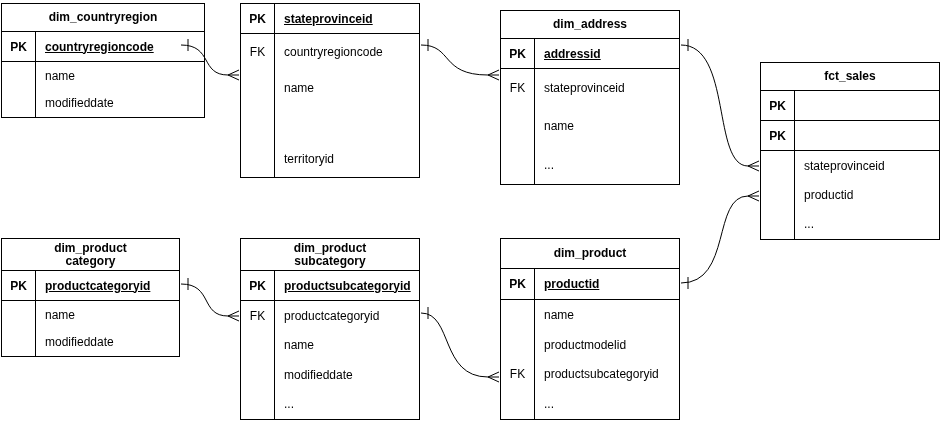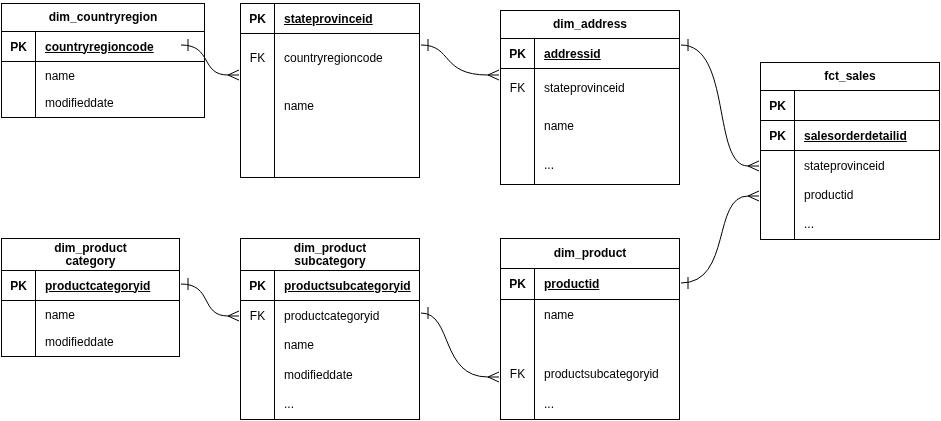--- a/index.html
+++ b/index.html
@@ -69,20 +69,24 @@
       <div class="key">FK</div>
       <div class="field">countryregioncode</div>
     </div>
     <div class="row">
       <div class="key"></div>
       <div class="field">name</div>
     </div>
     <div class="row">
       <div class="key"></div>
     </div>
+    <div class="row">
+      <div class="key"></div>
+      <div class="field">territoryid</div>
+    </div>
   </div>
 
   <div class="table" style="left:500px;top:10px;width:180px;height:175px;">
     <div class="title" style="height:27px;">dim_address</div>
     <div class="row fixed pk" style="height:29px;">
       <div class="key">PK</div>
       <div class="field">addressid</div>
     </div>
     <div class="row">
       <div class="key">FK</div>
@@ -98,21 +102,20 @@
     </div>
   </div>
 
   <div class="table" style="left:760px;top:62px;width:180px;height:178px;">
     <div class="title" style="height:27px;text-align:right;">fct_sales</div>
     <div class="row fixed pk" style="height:29px;">
       <div class="key">PK</div>
     </div>
     <div class="row fixed pk" style="height:29px;">
       <div class="key">PK</div>
-      <div class="field">salesorderdetailid</div>
     </div>
     <div class="row">
       <div class="key"></div>
       <div class="field">stateprovinceid</div>
     </div>
     <div class="row">
       <div class="key"></div>
       <div class="field">productid</div>
     </div>
     <div class="row">
@@ -168,20 +171,21 @@
     <div class="row fixed pk" style="height:30px;">
       <div class="key">PK</div>
       <div class="field">productid</div>
     </div>
     <div class="row">
       <div class="key"></div>
       <div class="field">name</div>
     </div>
     <div class="row">
       <div class="key"></div>
+      <div class="field">productmodelid</div>
     </div>
     <div class="row">
       <div class="key">FK</div>
       <div class="field">productsubcategoryid</div>
     </div>
     <div class="row">
       <div class="key"></div>
       <div class="field">...</div>
     </div>
   </div>

